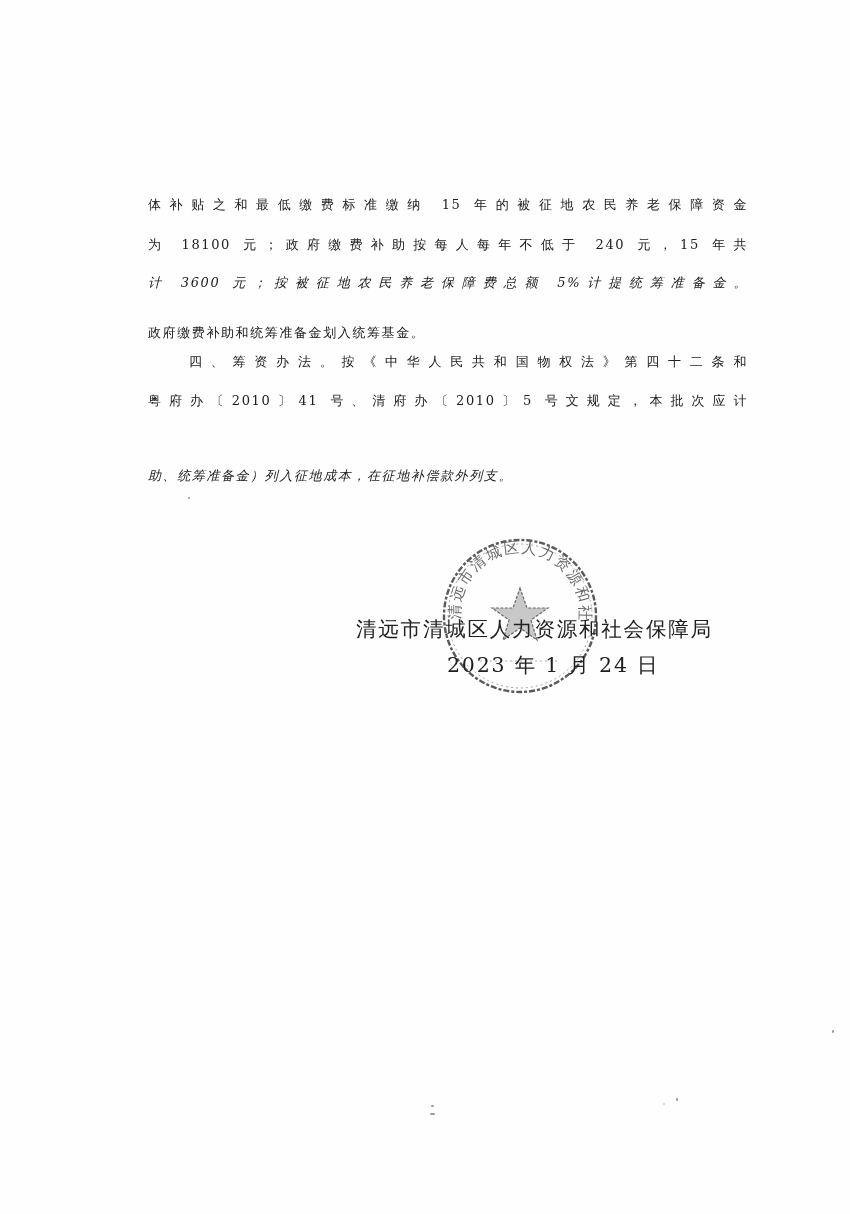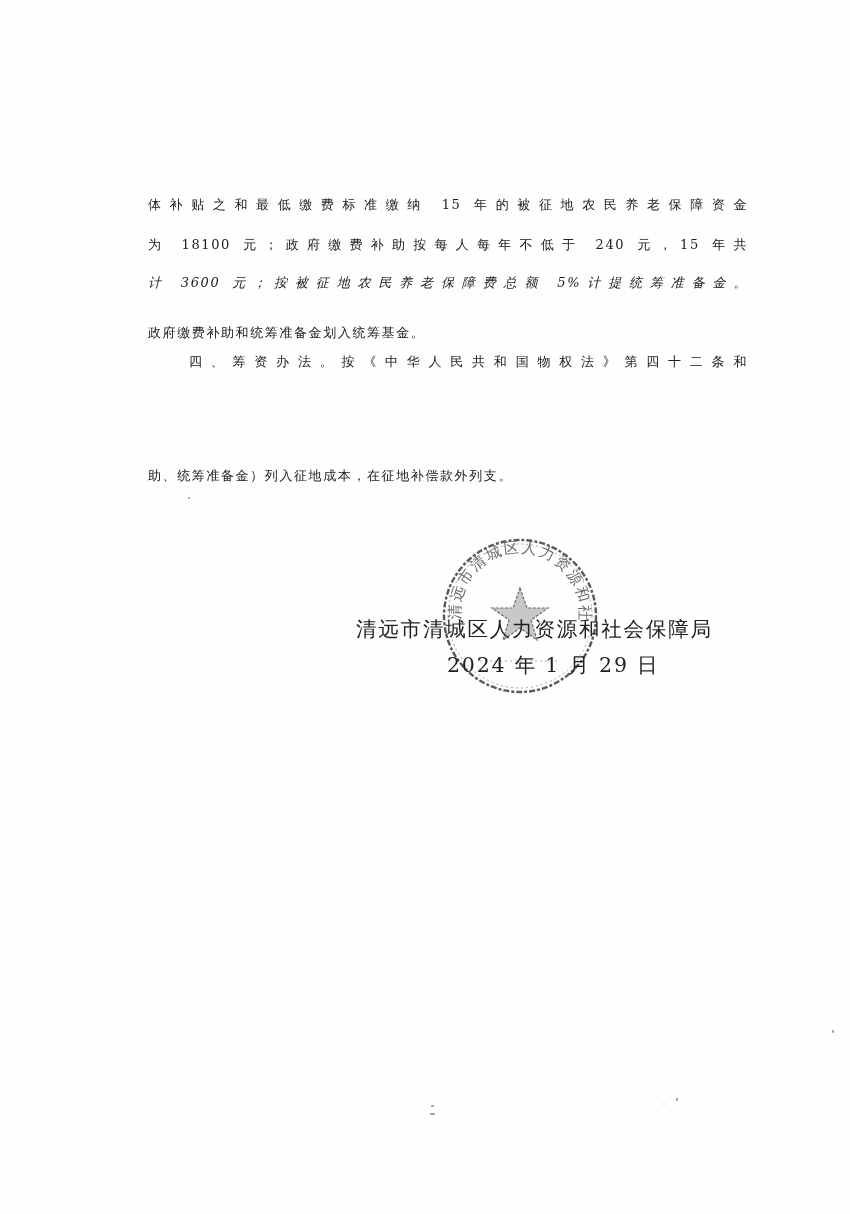--- a/index.html
+++ b/index.html
@@ -68,39 +68,40 @@
 <body>
 
 <div class="page">
 
   <div class="line justify" style="top:193px;">体补贴之和最低缴费标准缴纳 15 年的被征地农民养老保障资金</div>
   <div class="line justify" style="top:233px;">为 18100 元；政府缴费补助按每人每年不低于 240 元，15 年共</div>
   <div class="line justify" style="top:271px;font-style:italic;">计 3600 元；按被征地农民养老保障费总额 5%计提统筹准备金。</div>
   <div class="line" style="top:321px;">政府缴费补助和统筹准备金划入统筹基金。</div>
 
   <div class="line justify indent" style="top:351px;">四、筹资办法。按《中华人民共和国物权法》第四十二条和</div>
-  <div class="line" style="top:464px;">助、统筹准备金）列入征地成本，在征地补偿款外列支。</div>
+  <div class="line justify" style="top:389px;">粤府办〔2010〕41 号、清府办〔2010〕5 号文规定，本批次应计</div>
+  <div class="line" style="top:464px;font-style:italic;">助、统筹准备金）列入征地成本，在征地补偿款外列支。</div>
 
   <svg class="seal" viewBox="0 0 160 160">
     <defs>
       <path id="sealArc" d="M 22 92 A 60 60 0 1 1 138 92"></path>
     </defs>
     <circle cx="80" cy="80" r="76" fill="none" stroke="#5a5a5a" stroke-width="2.4" stroke-dasharray="6 2 3 2"></circle>
     <circle cx="80" cy="80" r="72" fill="none" stroke="#8a8a8a" stroke-width="0.8" stroke-dasharray="2 3"></circle>
     <text font-size="15" fill="#6a6a6a" letter-spacing="2" font-family="DejaVu Sans, sans-serif">
       <textPath href="#sealArc" startOffset="4%">清远市清城区人力资源和社会保障局</textPath>
     </text>
     <g>
       <polygon points="80,52 87,72 108,72 91,84 97,104 80,92 63,104 69,84 52,72 73,72" fill="#c8c8c8" stroke="#6a6a6a" stroke-width="1.2" stroke-dasharray="3 1.5"></polygon>
     </g>
     <line x1="40" y1="125" x2="120" y2="125" stroke="#999" stroke-width="0.8" stroke-dasharray="2 3"></line>
   </svg>
 
   <div class="sig" style="left:356px; top:617px;">清远市清城区人力资源和社会保障局</div>
-  <div class="sig" style="left:447px; top:653px;">2024 年 1 月 29 日</div>
+  <div class="sig" style="left:447px; top:653px;">2023 年 1 月 24 日</div>
 
   <div class="speck" style="left:188px; top:497px; width:2px; height:2px;"></div>
   <div class="speck" style="left:431px; top:1105px; width:3px; height:2px;"></div>
   <div class="speck" style="left:430px; top:1113px; width:5px; height:2px;"></div>
   <div class="speck" style="left:676px; top:1098px; width:2px; height:3px;"></div>
   <div class="speck" style="left:663px; top:1103px; width:2px; height:2px; background:#cfcfcf;"></div>
   <div class="speck" style="left:832px; top:1030px; width:2px; height:3px;"></div>
 </div>
 
 </body></html>

